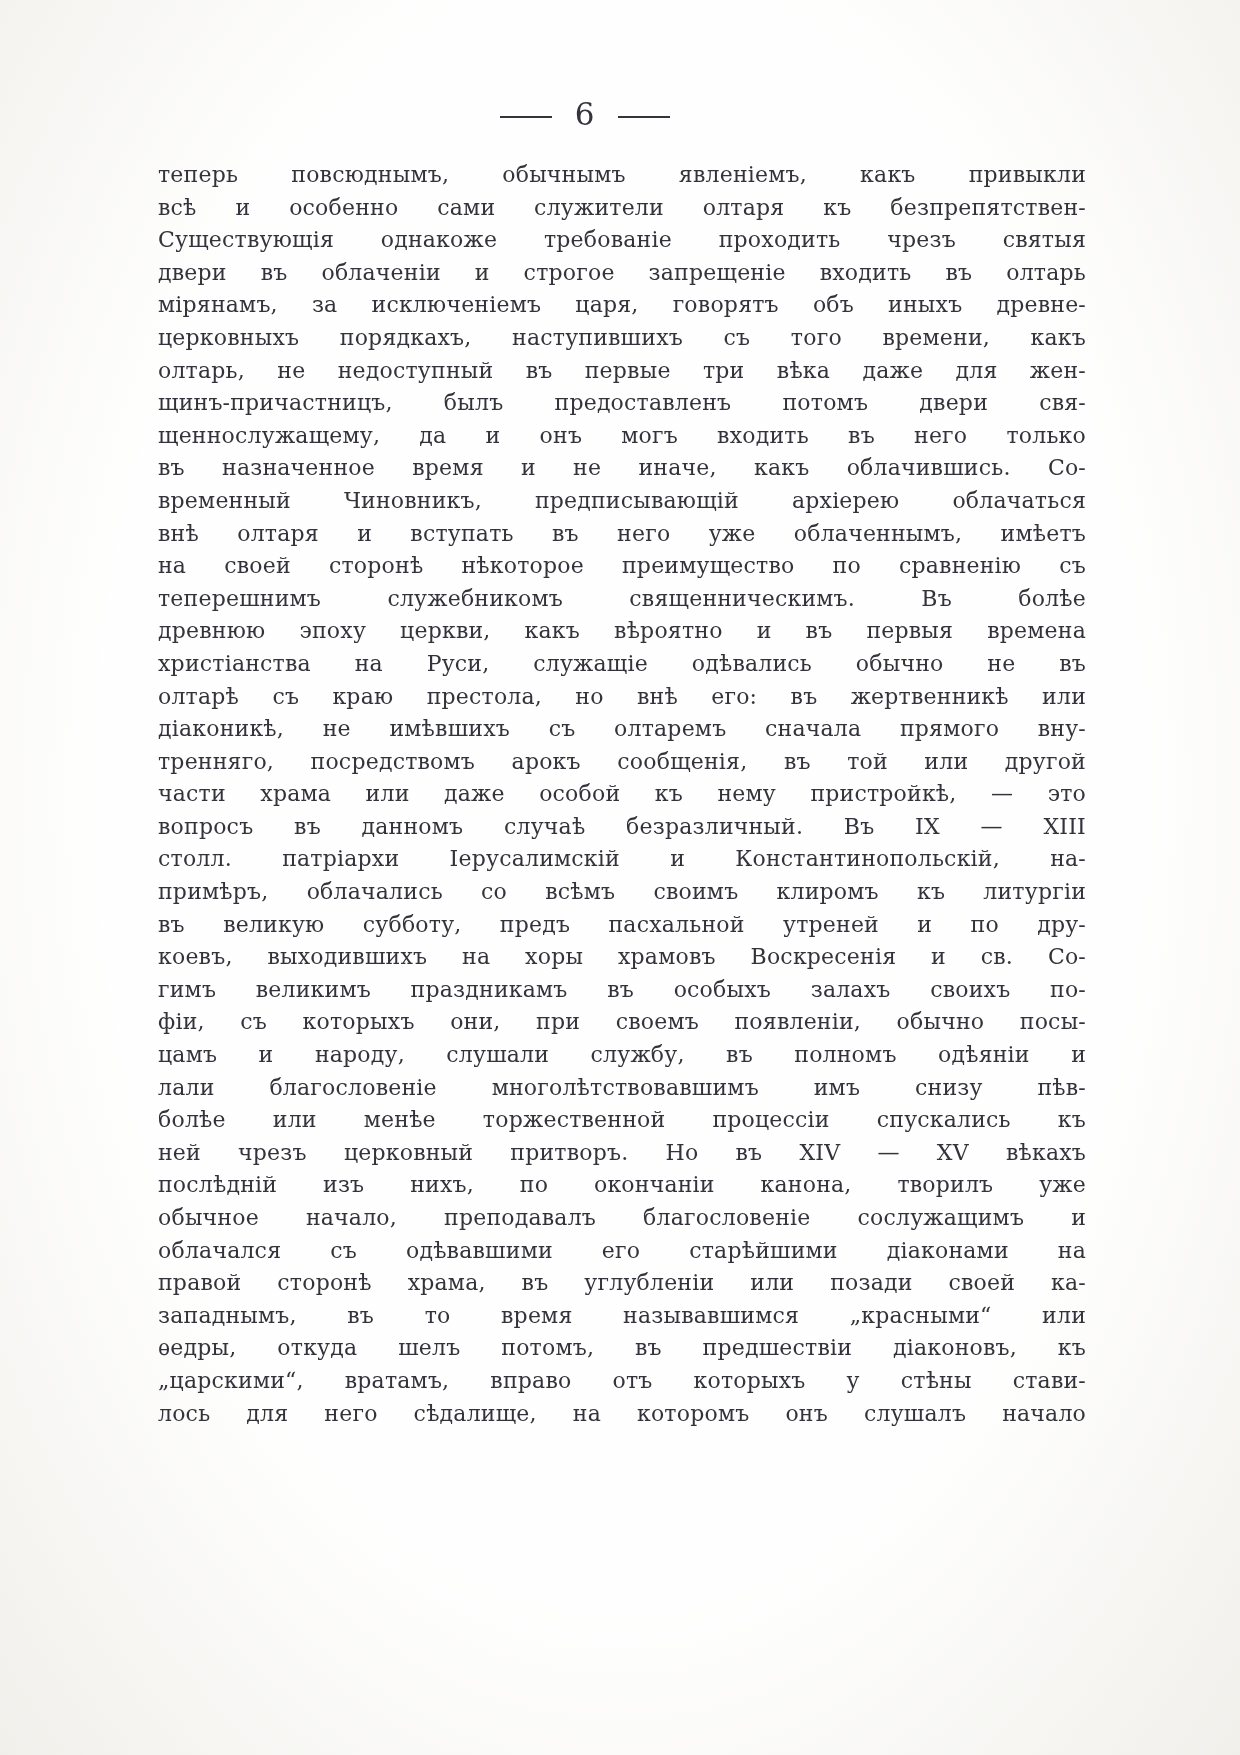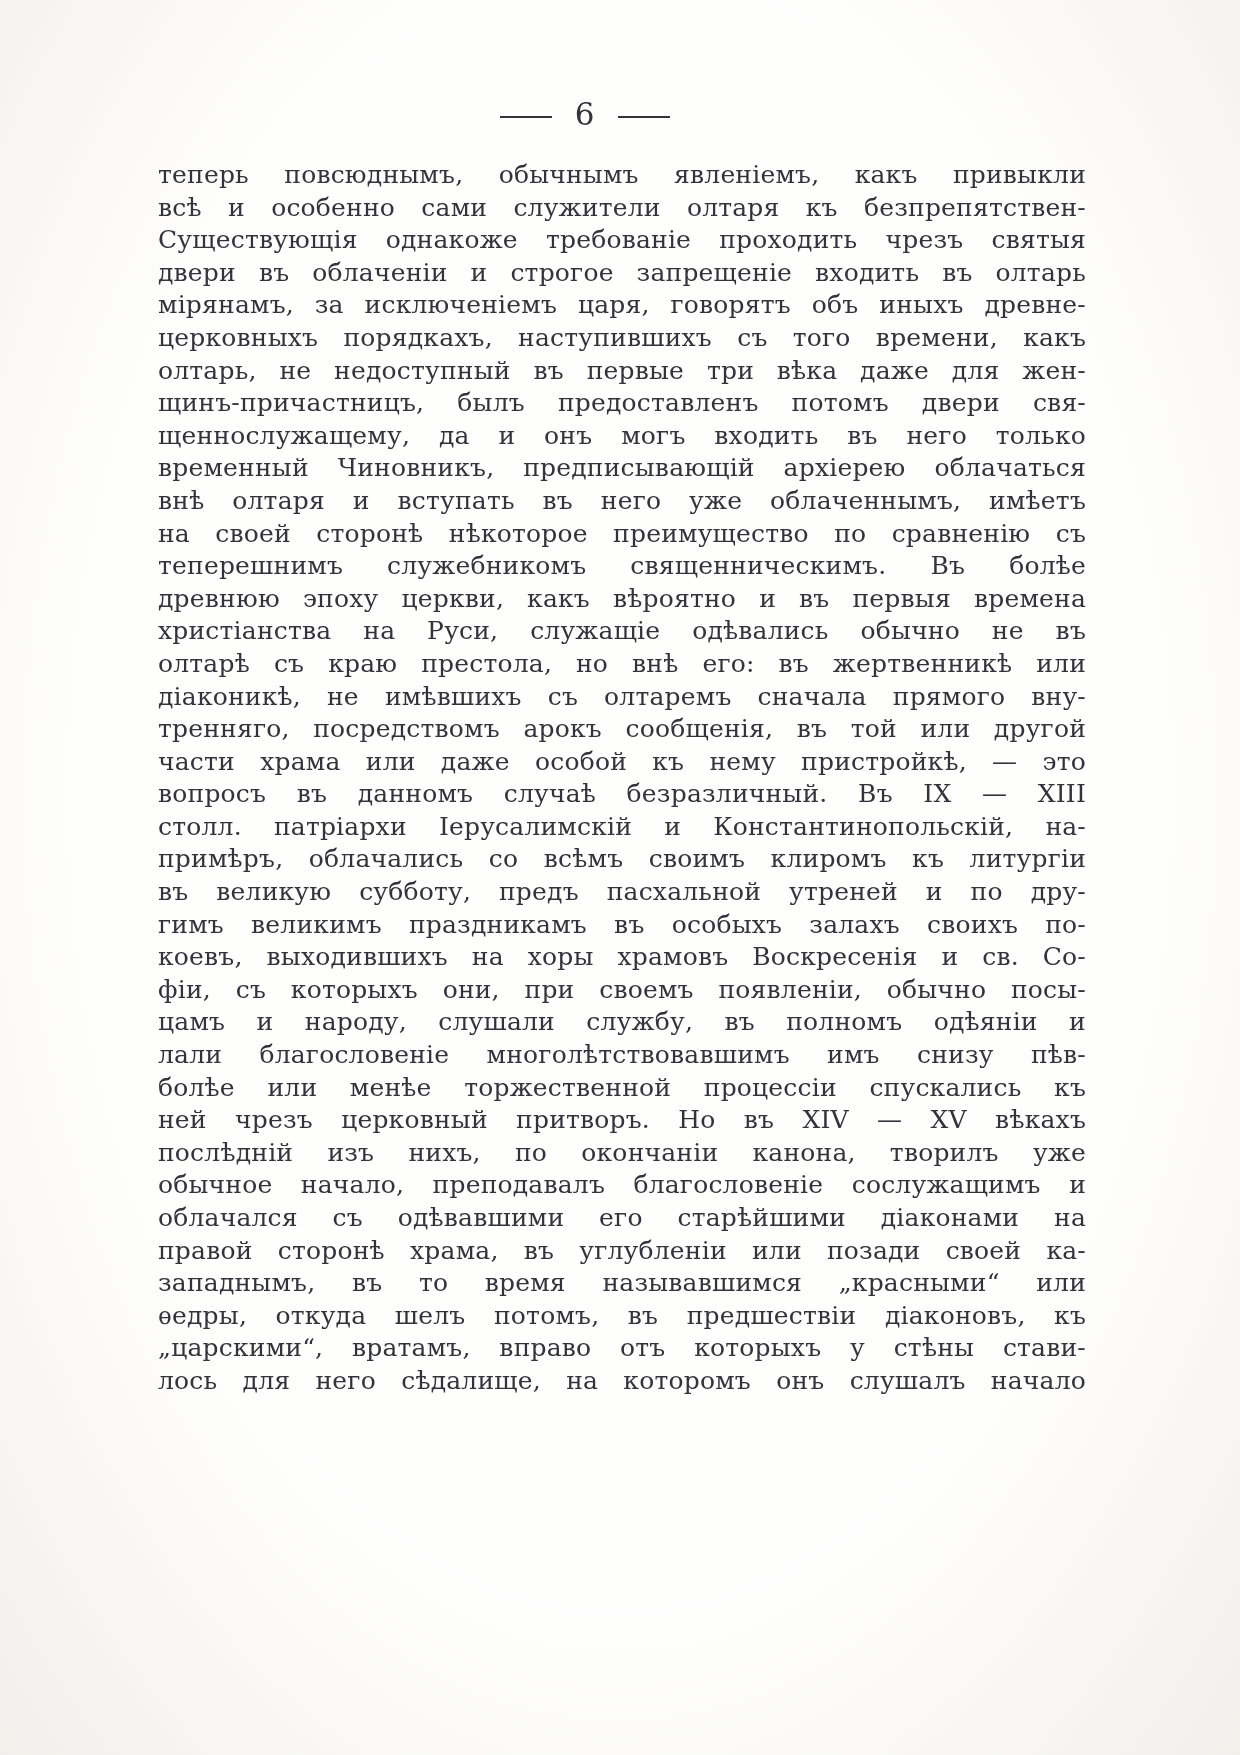--- a/index.html
+++ b/index.html
@@ -41,21 +41,21 @@
   }
   .page-number {
     font-size: 31px;
     letter-spacing: 1px;
   }
   .text-block {
     position: absolute;
     top: 159px;
     left: 158px;
     width: 928px;
-    font-size: 25px;
+    font-size: 22px;
     line-height: 32.6px;
     letter-spacing: 0.2px;
     color: #34333b;
   }
   .line {
     text-align: justify;
     text-align-last: justify;
     white-space: normal;
     height: 32.6px;
     overflow: visible;
@@ -75,36 +75,37 @@
   <div class="text-block">
       <div class="line">теперь повсюднымъ, обычнымъ явленіемъ, какъ привыкли</div>
       <div class="line">всѣ и особенно сами служители олтаря къ безпрепятствен-</div>
       <div class="line">Существующія однакоже требованіе проходить чрезъ святыя</div>
       <div class="line">двери въ облаченіи и строгое запрещеніе входить въ олтарь</div>
       <div class="line">мірянамъ, за исключеніемъ царя, говорятъ объ иныхъ древне-</div>
       <div class="line">церковныхъ порядкахъ, наступившихъ съ того времени, какъ</div>
       <div class="line">олтарь, не недоступный въ первые три вѣка даже для жен-</div>
       <div class="line">щинъ-причастницъ, былъ предоставленъ потомъ двери свя-</div>
       <div class="line">щеннослужащему, да и онъ могъ входить въ него только</div>
+      <div class="line">въ назначенное время и не иначе, какъ облачившись. Со-</div>
       <div class="line">временный Чиновникъ, предписывающій архіерею облачаться</div>
       <div class="line">внѣ олтаря и вступать въ него уже облаченнымъ, имѣетъ</div>
       <div class="line">на своей сторонѣ нѣкоторое преимущество по сравненію съ</div>
       <div class="line">теперешнимъ служебникомъ священническимъ. Въ болѣе</div>
       <div class="line">древнюю эпоху церкви, какъ вѣроятно и въ первыя времена</div>
       <div class="line">христіанства на Руси, служащіе одѣвались обычно не въ</div>
       <div class="line">олтарѣ съ краю престола, но внѣ его: въ жертвенникѣ или</div>
       <div class="line">діаконикѣ, не имѣвшихъ съ олтаремъ сначала прямого вну-</div>
       <div class="line">тренняго, посредствомъ арокъ сообщенія, въ той или другой</div>
       <div class="line">части храма или даже особой къ нему пристройкѣ, — это</div>
       <div class="line">вопросъ въ данномъ случаѣ безразличный. Въ IX — XIII</div>
       <div class="line">столл. патріархи Іерусалимскій и Константинопольскій, на-</div>
       <div class="line">примѣръ, облачались со всѣмъ своимъ клиромъ къ литургіи</div>
       <div class="line">въ великую субботу, предъ пасхальной утреней и по дру-</div>
+      <div class="line">коевъ, выходившихъ на хоры храмовъ Воскресенія и св. Со-</div>
       <div class="line">гимъ великимъ праздникамъ въ особыхъ залахъ своихъ по-</div>
-      <div class="line">коевъ, выходившихъ на хоры храмовъ Воскресенія и св. Со-</div>
       <div class="line">фіи, съ которыхъ они, при своемъ появленіи, обычно посы-</div>
       <div class="line">цамъ и народу, слушали службу, въ полномъ одѣяніи и</div>
       <div class="line">лали благословеніе многолѣтствовавшимъ имъ снизу пѣв-</div>
       <div class="line">болѣе или менѣе торжественной процессіи спускались къ</div>
       <div class="line">ней чрезъ церковный притворъ. Но въ XIV — XV вѣкахъ</div>
       <div class="line">послѣдній изъ нихъ, по окончаніи канона, творилъ уже</div>
       <div class="line">обычное начало, преподавалъ благословеніе сослужащимъ и</div>
       <div class="line">облачался съ одѣвавшими его старѣйшими діаконами на</div>
       <div class="line">правой сторонѣ храма, въ углубленіи или позади своей ка-</div>
       <div class="line">западнымъ, въ то время называвшимся „красными“ или</div>

